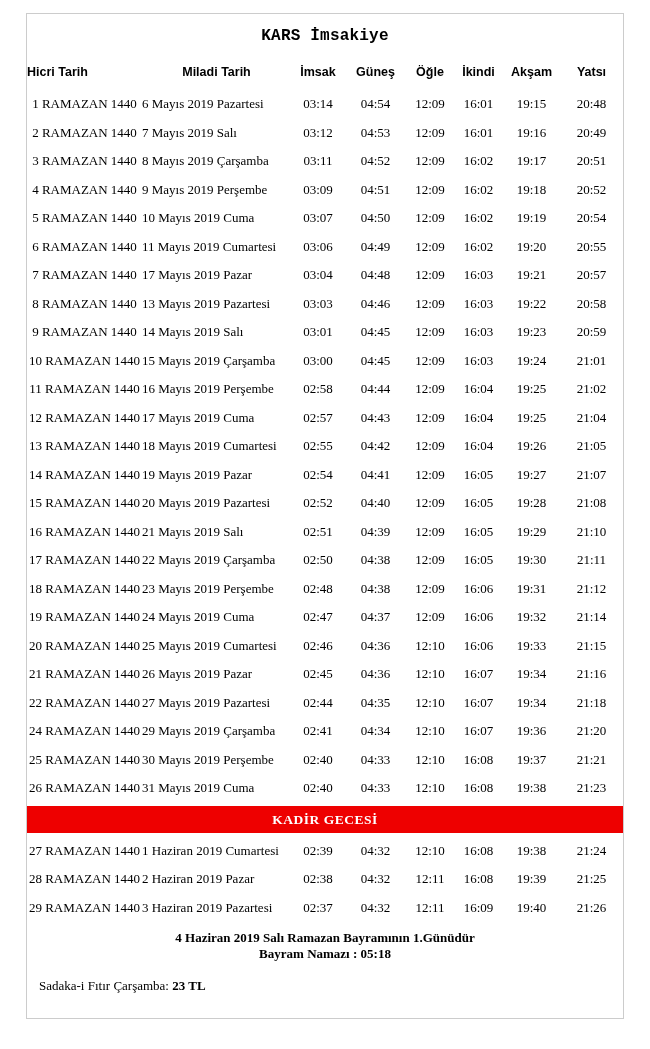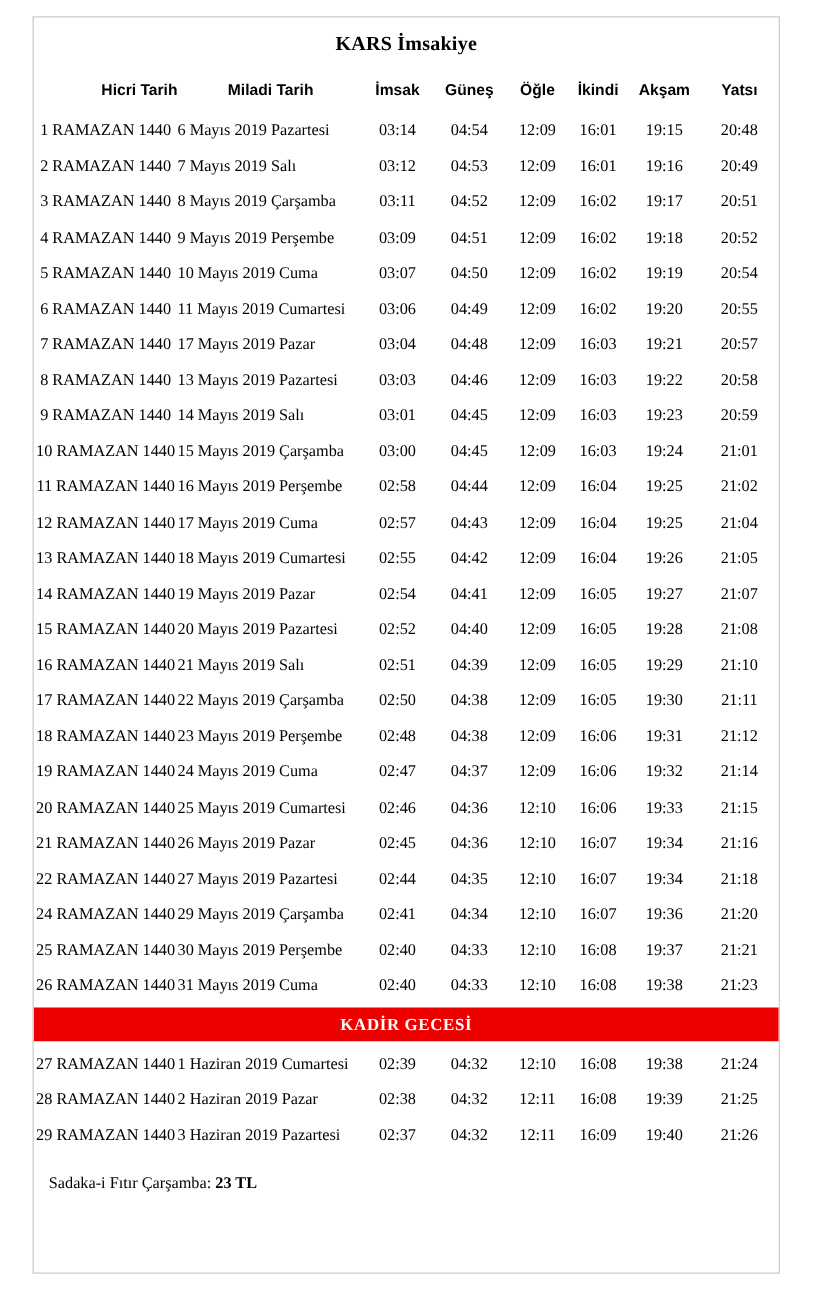--- a/index.html
+++ b/index.html
@@ -23,21 +23,21 @@
     width: 598px;
     height: 1006px;
     border: 1px solid var(--border-gray);
     background: #ffffff;
     overflow: hidden;
   }
   .title {
     height: 40px;
     line-height: 44px;
     text-align: center;
-    font-family: Liberation Serif, serif;
+    font-family: Liberation Mono, monospace;
     font-weight: bold;
     font-size: 16px;
     letter-spacing: 0.2px;
   }
   table.times {
     width: 596px;
     table-layout: fixed;
     border-collapse: collapse;
   }
   col.c-hicri  { width: 115px; }
@@ -50,21 +50,21 @@
   col.c-yatsi  { width: 63px; }
   thead th {
     height: 36px;
     font-family: "Liberation Sans", sans-serif;
     font-weight: bold;
     font-size: 12.5px;
     text-align: center;
     vertical-align: middle;
     white-space: nowrap;
   }
-  thead th.left-col { text-align: right; }
+  thead th.left-col { text-align: left; }
   tbody td {
     height: 28.5px;
     font-family: "Liberation Serif", serif;
     font-size: 13px;
     text-align: center;
     vertical-align: middle;
     white-space: nowrap;
   }
   tbody td.miladi { text-align: left; }
   tr.banner-row td {
@@ -444,19 +444,23 @@
           <td>02:37</td>
           <td>04:32</td>
           <td>12:11</td>
           <td>16:09</td>
           <td>19:40</td>
           <td>21:26</td>
         </tr>
       </tbody>
   </table>
 
+  <div class="bayram-note">
+    <div>4 Haziran 2019 Salı Ramazan Bayramının 1.Günüdür</div>
+    <div>Bayram Namazı : 05:18</div>
+  </div>
 
   <div class="sadaka-note">
     <span>Sadaka-i Fıtır Çarşamba:</span>
     <b>23 TL</b>
   </div>
 
 </div>
 
 </body></html>

